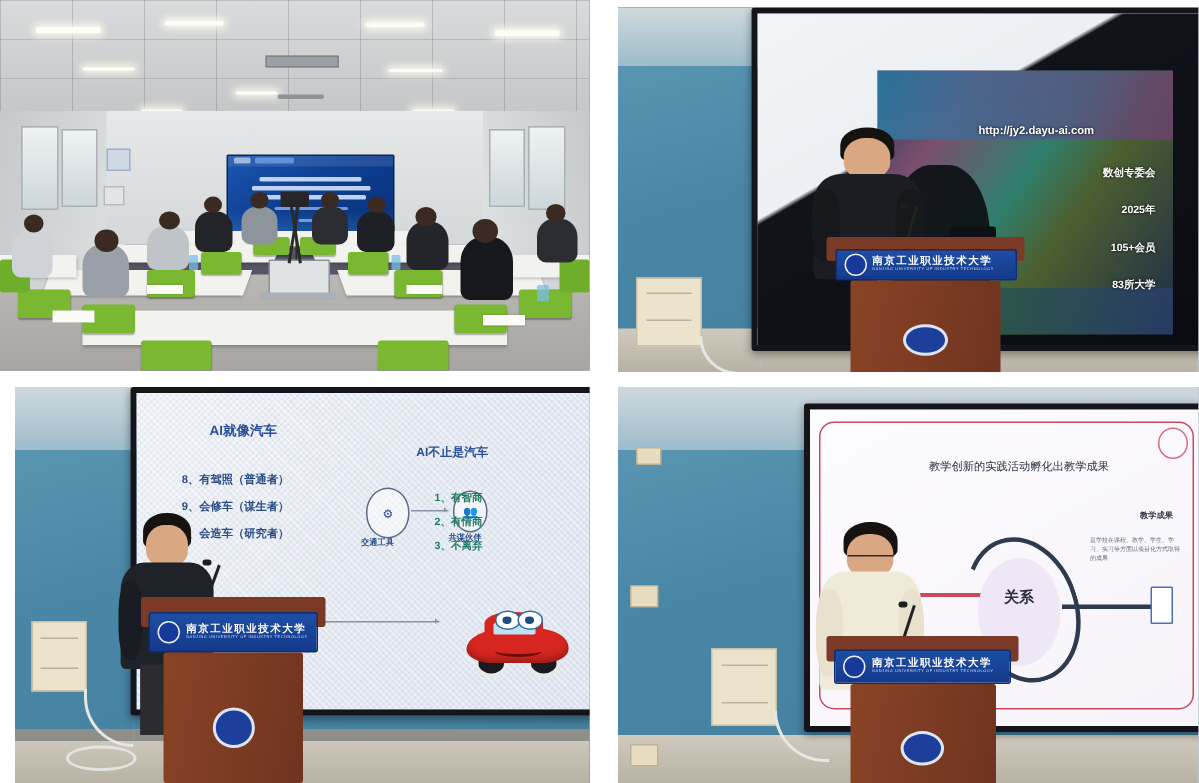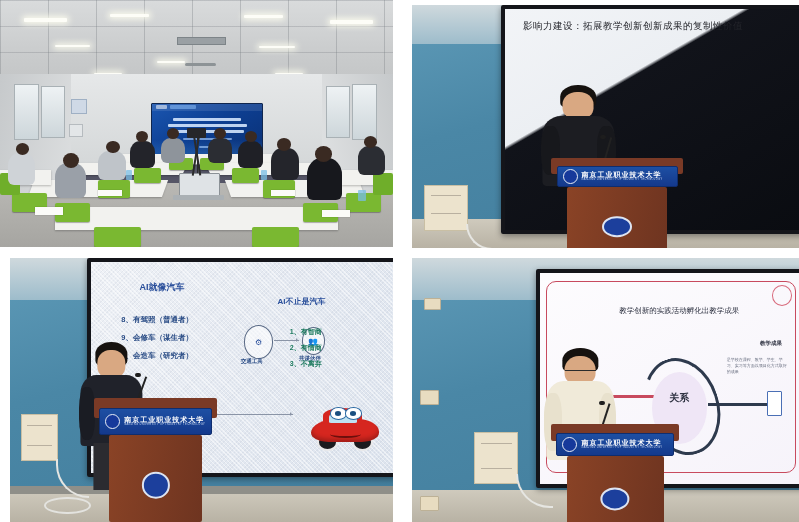--- a/index.html
+++ b/index.html
@@ -261,21 +261,31 @@
     <div class="hall-wall-top"></div>
     <div class="hall-floor"></div>
     <div class="hall-box" style="left:3%;top:74%;width:11%;height:18%;">
       <span class="ln" style="top:22%"></span>
       <span class="ln" style="top:62%"></span>
     </div>
     <div class="hall-cable" style="left:14%;top:90%;width:10%;height:10%;"></div>
 
     <div class="proj" style="left:23%;top:0%;width:77%;height:91%;">
       <div class="proj-inner sl-impact">
-        <div class="sl-title">影响力建设：拓展教学创新创新成果的复制性价值</div>
+        <div class="sl-photo">
+          <div class="ps" style="left:0;top:0;width:100%;height:26%;background:linear-gradient(100deg,#2a7fa8,#6f3f6e);"></div>
+          <div class="ps" style="left:0;bottom:0;width:100%;height:18%;background:linear-gradient(80deg,#1f5e3e,#2a3f6b);"></div>
+          <div class="fig"></div>
+          <div class="cam"></div>
+          <div class="sl-url">http://jy2.dayu-ai.com</div>
+          <div class="sl-kv" style="top:36%">数创专委会</div>
+          <div class="sl-kv" style="top:50%">2025年</div>
+          <div class="sl-kv" style="top:64%">105+会员</div>
+          <div class="sl-kv" style="top:78%">83所大学</div>
+        </div>
       </div>
     </div>
 
     <div class="spk" style="left:33%;top:33%;width:20%;height:50%;">
       <div class="hair" style="top:0;width:46%;height:19%;"></div>
       <div class="head" style="top:6%;width:40%;height:22%;"></div>
       <div class="torso" style="top:25%;width:92%;height:58%;background:#1c1d22;"></div>
       <div class="arm" style="left:2%;top:34%;width:24%;height:40%;background:#17181c;"></div>
       <div class="arm" style="right:2%;top:34%;width:24%;height:40%;background:#17181c;"></div>
     </div>

